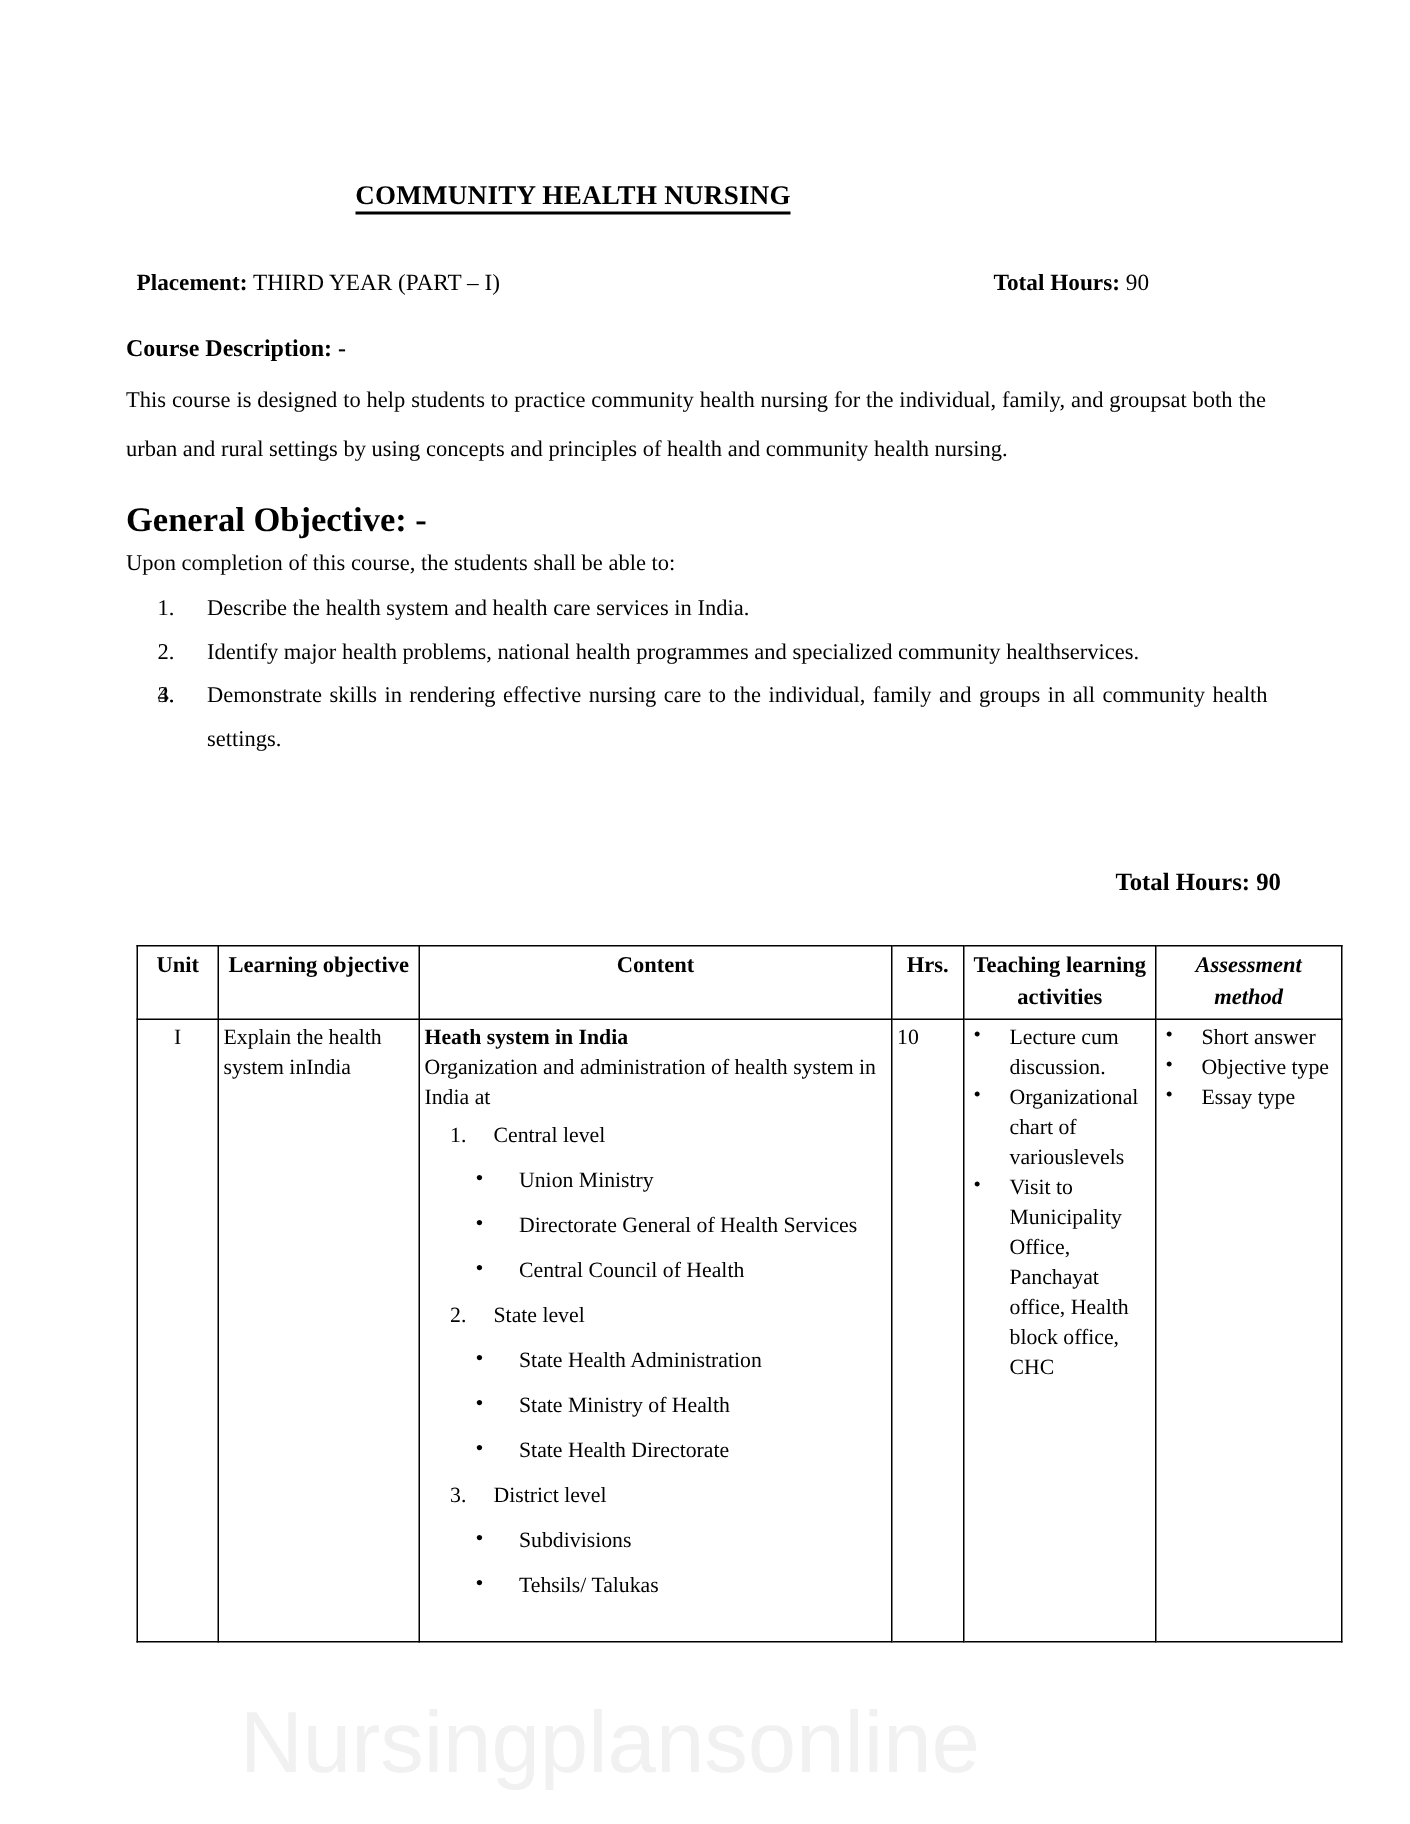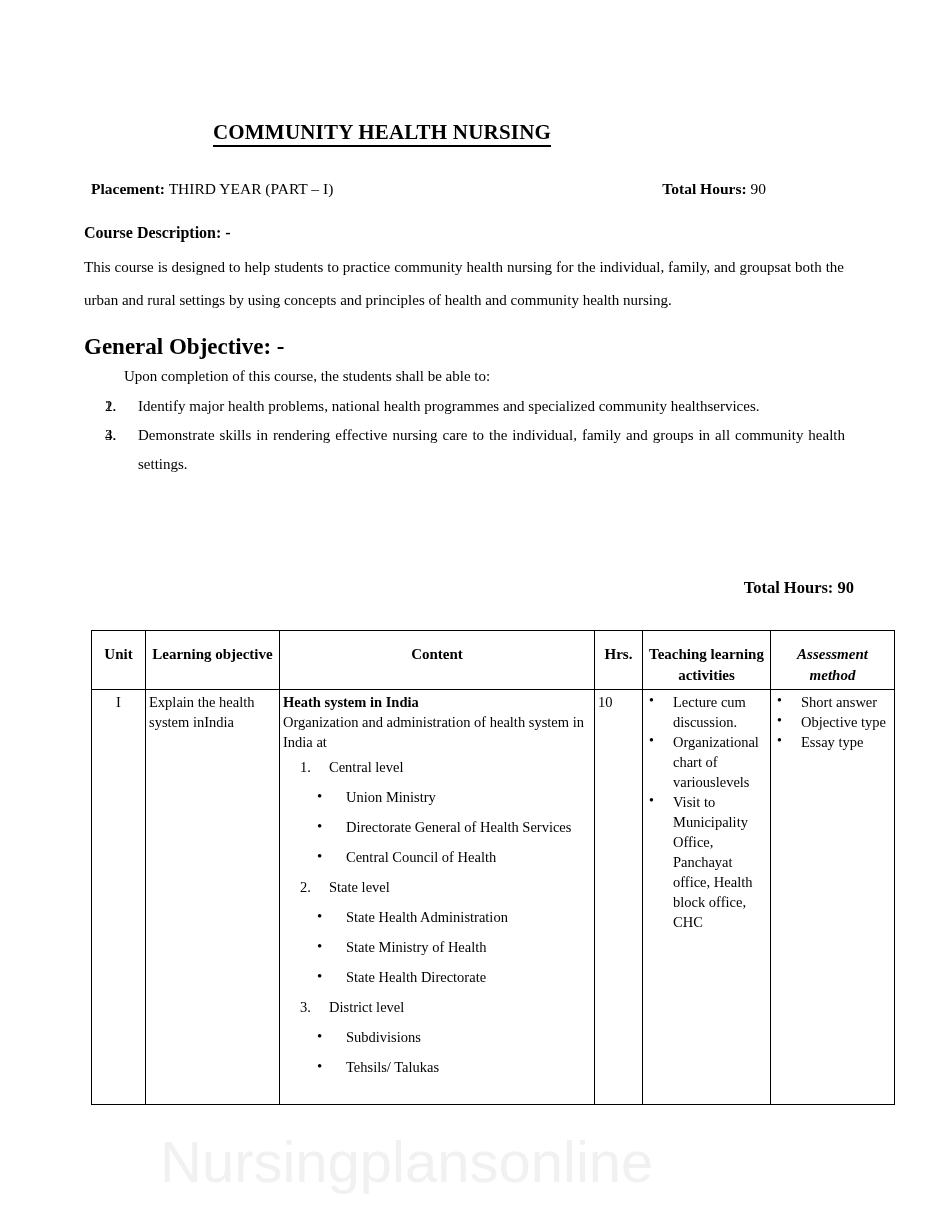--- a/index.html
+++ b/index.html
@@ -43,21 +43,21 @@
     z-index: 2;
   }
 
   
   .doc-title {
     position: absolute;
     left: 0;
     top: 120px;
     width: 764px;
     text-align: center;
-    font-size: 21px;
+    font-size: 18px;
     font-weight: bold;
     letter-spacing: 0.2px;
   }
   .doc-title span {
     border-bottom: 2px solid #000;
     padding-bottom: 1px;
   }
 
   
   .placement-row {
@@ -87,21 +87,20 @@
     left: 84px;
     width: 760px;
     font-size: 15px;
     line-height: 33px;
     text-align: justify;
   }
   #course-desc-body { top: 251px; }
   #general-obj-intro {
     top: 360px;
     text-align: left;
-    margin-left: 40px;
   }
 
   
   .obj-list {
     position: absolute;
     left: 105px;
     top: 392px;
     width: 740px;
     font-size: 15px;
   }
@@ -145,21 +144,21 @@
   table.syllabus td {
     border: 1.4px solid #000;
     vertical-align: top;
     padding: 2px 3px;
   }
   table.syllabus thead th {
     text-align: center;
     font-weight: bold;
     font-size: 15px;
     line-height: 21px;
-    padding-top: 13px;
+    padding-top: 3px;
     padding-bottom: 3px;
     vertical-align: top;
   }
   th.col-unit   { width: 47px; }
   th.col-lo     { width: 127px; }
   th.col-content{ width: 308px; }
   th.col-hrs    { width: 41px; }
   th.col-tla    { width: 121px; }
   th.col-am     { width: 117px; font-style: italic; }
 
@@ -269,20 +268,21 @@
 
     <div class="sec-head" id="course-desc-head">Course Description: -</div>
     <div class="para" id="course-desc-body">This course is designed to help students to practice community health nursing for the individual, family, and groupsat both the urban and rural settings by using concepts and principles of health and community health nursing.</div>
 
     <div class="sec-head" id="general-obj-head">General Objective: -</div>
     <div class="para" id="general-obj-intro">Upon completion of this course, the students shall be able to:</div>
 
     <div class="obj-list">
       <div class="obj-item">
         <span class="num">1.</span>
+        <span class="txt">Describe the health system and health care services in India.</span>
       </div>
       <div class="obj-item">
         <span class="num">2.</span>
         <span class="txt">Identify major health problems, national health programmes and specialized community healthservices.</span>
       </div>
       <div class="obj-item">
         <span class="num">3.</span>
       </div>
       <div class="obj-item">
         <span class="num">4.</span>

